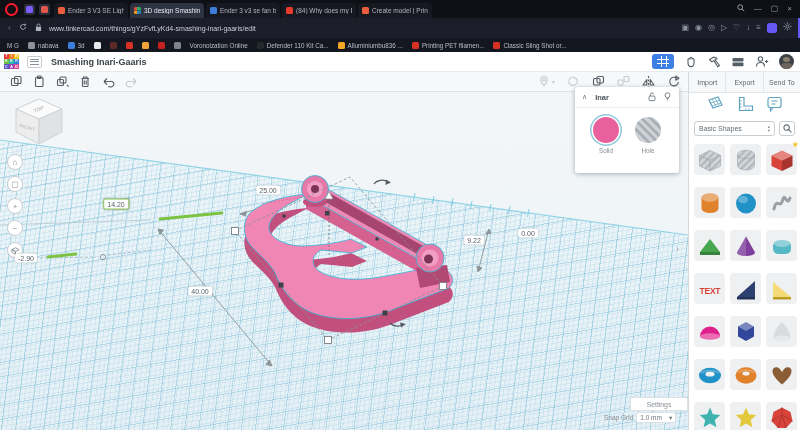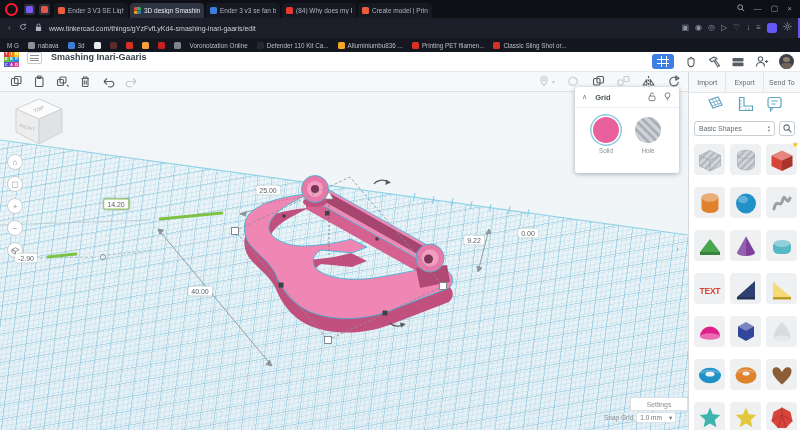--- a/index.html
+++ b/index.html
@@ -32,21 +32,21 @@
   #extrow{margin-left:auto;display:flex;align-items:center;gap:6px;padding-right:6px;}
   .ext-ico{font-size:8px;color:#8e95a3;line-height:10px;}
   .vault-badge{width:10px;height:10px;border-radius:2.5px;background:#6658f6;}
   #accentbar{width:2px;height:20px;background:#6658f6;}
   #bookmarks{position:absolute;left:0;top:38px;width:800px;height:14px;background:#141720;
     display:flex;align-items:center;gap:9px;padding-left:7px;box-sizing:border-box;}
   .bm{display:flex;align-items:center;gap:3px;font-size:6.3px;color:#b9bfca;white-space:nowrap;}
   .bm-ico{width:7px;height:7px;border-radius:1.5px;flex:none;}
   
   #tc-header{position:absolute;left:0;top:52px;width:800px;height:20px;background:#ffffff;
-    border-bottom:1px solid #e7e9eb;display:flex;box-sizing:border-box;}
+    border-bottom:1px solid #e7e9eb;display:flex;align-items:center;box-sizing:border-box;}
   #tc-logo{width:15px;height:15px;margin-left:4px;display:grid;grid-template-columns:repeat(3,1fr);gap:0.5px;}
   #tc-logo span{display:flex;align-items:center;justify-content:center;color:#fff;
     font-size:3.6px;font-weight:bold;}
   #menu-btn{width:15px;height:12px;border:1px solid #c8ccd0;border-radius:2px;margin-left:8px;
     display:flex;flex-direction:column;justify-content:center;gap:1.5px;padding:0 2px;box-sizing:border-box;}
   #menu-btn i{height:1px;background:#8a9096;display:block;}
   #tc-title{font-size:9px;color:#3a4247;margin-left:9px;font-weight:bold;}
   #hdr-right{margin-left:auto;display:flex;align-items:center;gap:10px;padding-right:6px;}
   #grid-btn{width:22px;height:15px;border-radius:3px;background:#3d7fe3;
     background-image:repeating-linear-gradient(0deg,transparent 0 3px,#fff 3px 4px),
@@ -519,21 +519,21 @@
       <div class="dim-label green" style="left: 116px; top: 112px;">14.20</div>
       <div class="dim-label" style="left: 26px; top: 166px;">-2.90</div>
       <div class="dim-label" style="left: 200px; top: 199px;">40.00</div>
       <div class="dim-label" style="left: 474px; top: 148px;">9.22</div>
       <div class="dim-label" style="left: 528px; top: 141px;">0.00</div>
     </div>
 
   <div id="dialog">
     <div id="dlg-head">
       <span id="dlg-chevron">∧</span>
-      <span id="dlg-title">Grid</span>
+      <span id="dlg-title">Inar</span>
       <span>
         <svg width="10" height="11" viewBox="0 0 12 12">
             <rect x="2.5" y="5.5" width="7" height="5.5" rx="1" fill="none" stroke="#6f7780" stroke-width="1.1"></rect>
             <path d="M4,5.5 V4 a2,2 0 0 1 4,-0.5" fill="none" stroke="#6f7780" stroke-width="1.1"></path>
           </svg>
       </span>
       <span>
         <svg width="9" height="11" viewBox="0 0 11 12">
             <circle cx="5.5" cy="4.5" r="3" fill="none" stroke="#6f7780" stroke-width="1.1"></circle>
             <path d="M4.3,8.5 h2.4 M4.7,10.2 h1.6" stroke="#6f7780" stroke-width="1.1"></path>

